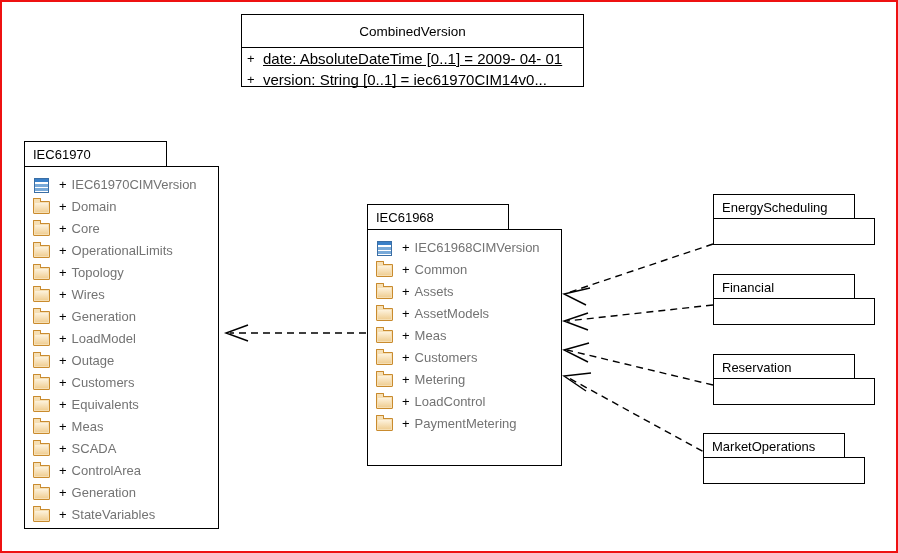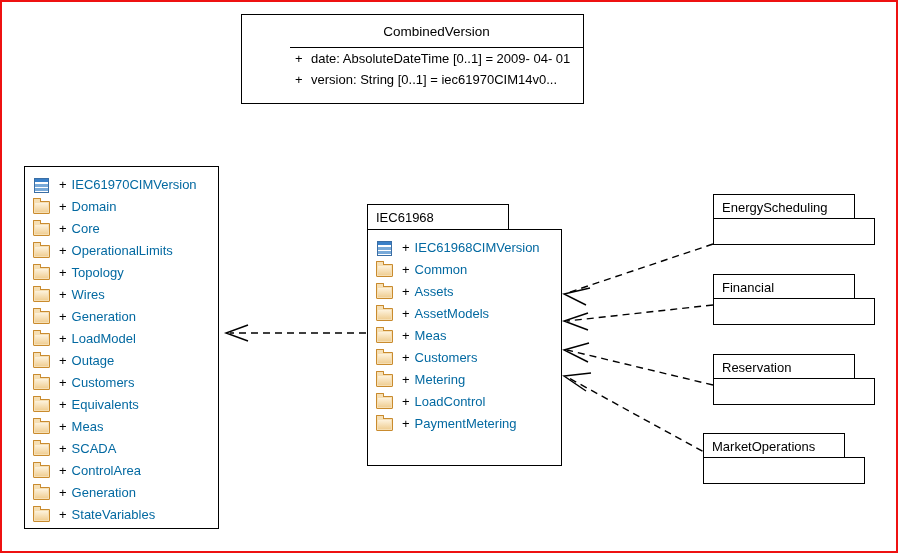--- a/index.html
+++ b/index.html
@@ -60,21 +60,21 @@
     padding-left: 8px;
     white-space: nowrap;
   }
   .member-vis {
     font-size: 13px;
     color: #000;
     margin: 0 5px 0 8px;
   }
   .member-label {
     font-size: 13px;
-    color: #0369a1;
+    color: #737373;
   }
 
   
   .icon {
     position: relative;
     width: 18px;
     height: 15px;
     flex: 0 0 18px;
   }
   .folder-icon {
@@ -153,21 +153,22 @@
     height: 21px;
     padding-left: 5px;
     white-space: nowrap;
   }
   .attr-vis {
     font-size: 13px;
     width: 16px;
     flex: 0 0 16px;
   }
   .attr-text {
-    font-size: 13px;
+    font-size: 15px;
+    text-decoration: underline;
   }
 
   
   #connectors {
     position: absolute;
     left: 0;
     top: 0;
     width: 898px;
     height: 553px;
     z-index: 1;
@@ -200,33 +201,34 @@
       <line x1="711" y1="383" x2="565" y2="348" stroke="#000" stroke-width="1.4" stroke-dasharray="7,5"></line>
       <polyline points="587,341 562,348 586,360" fill="none" stroke="#000" stroke-width="1.4"></polyline>
     </g>
 
     <g>
       <line x1="711" y1="455" x2="565" y2="375" stroke="#000" stroke-width="1.4" stroke-dasharray="7,5"></line>
       <polyline points="589,371 562,374 584,389" fill="none" stroke="#000" stroke-width="1.4"></polyline>
     </g>
   </svg>
 
-  <div class="classbox" style="left:239px; top:12px; width:343px; height:90px;padding-left:48px;">
+  <div class="classbox" style="left:239px; top:12px; width:343px; height:73px;">
     <div class="classbox-name">CombinedVersion</div>
     <div class="attr-row">
       <span class="attr-vis">+</span>
       <span class="attr-text">date:  AbsoluteDateTime [0..1] = 2009- 04- 01</span>
     </div>
     <div class="attr-row">
       <span class="attr-vis">+</span>
       <span class="attr-text">version:  String [0..1] = iec61970CIM14v0...</span>
     </div>
   </div>
 
   <div class="pkg" style="left:22px; top:139px; width:195px; height:388px;">
+    <div class="pkg-tab" style="width:143px; height:26px;">IEC61970</div>
     <div class="pkg-body" id="body-61970" style="top:25px; width:195px; height:363px;">
       <ul class="members" id="members-61970">
           <li class="member">
             <span class="icon">
               <span class="class-icon">
                 <span class="bar b1"></span>
                 <span class="bar b2"></span>
                 <span class="bar b3"></span>
               </span>
             </span>

